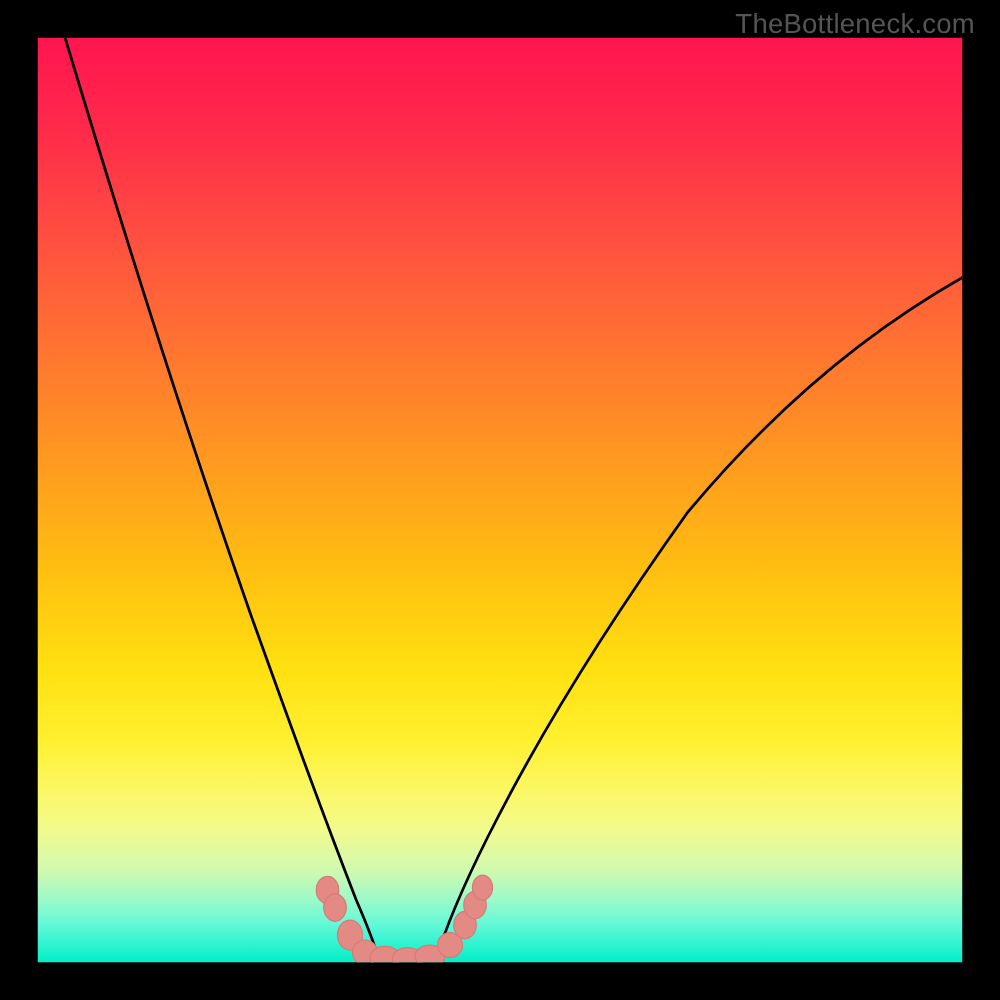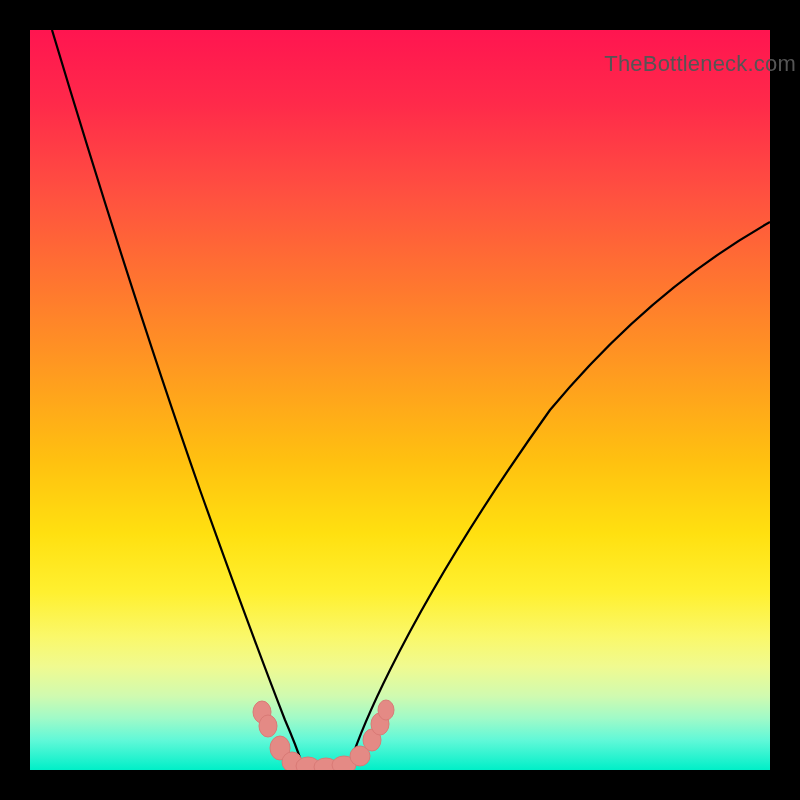--- a/index.html
+++ b/index.html
@@ -13,27 +13,26 @@
   }
   .container {
     position: relative;
     width: 800px;
     height: 800px;
     background: #000;
   }
   .watermark {
     position: absolute;
     top: 6px;
-    right: 4px;
+    right: 20px;
     color: #555;
     font-size: 22px;
     font-weight: 500;
     letter-spacing: 0.2px;
     z-index: 10;
-    margin-top: 45px;
   }
   .plot-area {
     position: absolute;
     left: 30px;
     top: 30px;
     width: 740px;
     height: 740px;
     overflow: hidden;
   }
   .gradient-bg {

